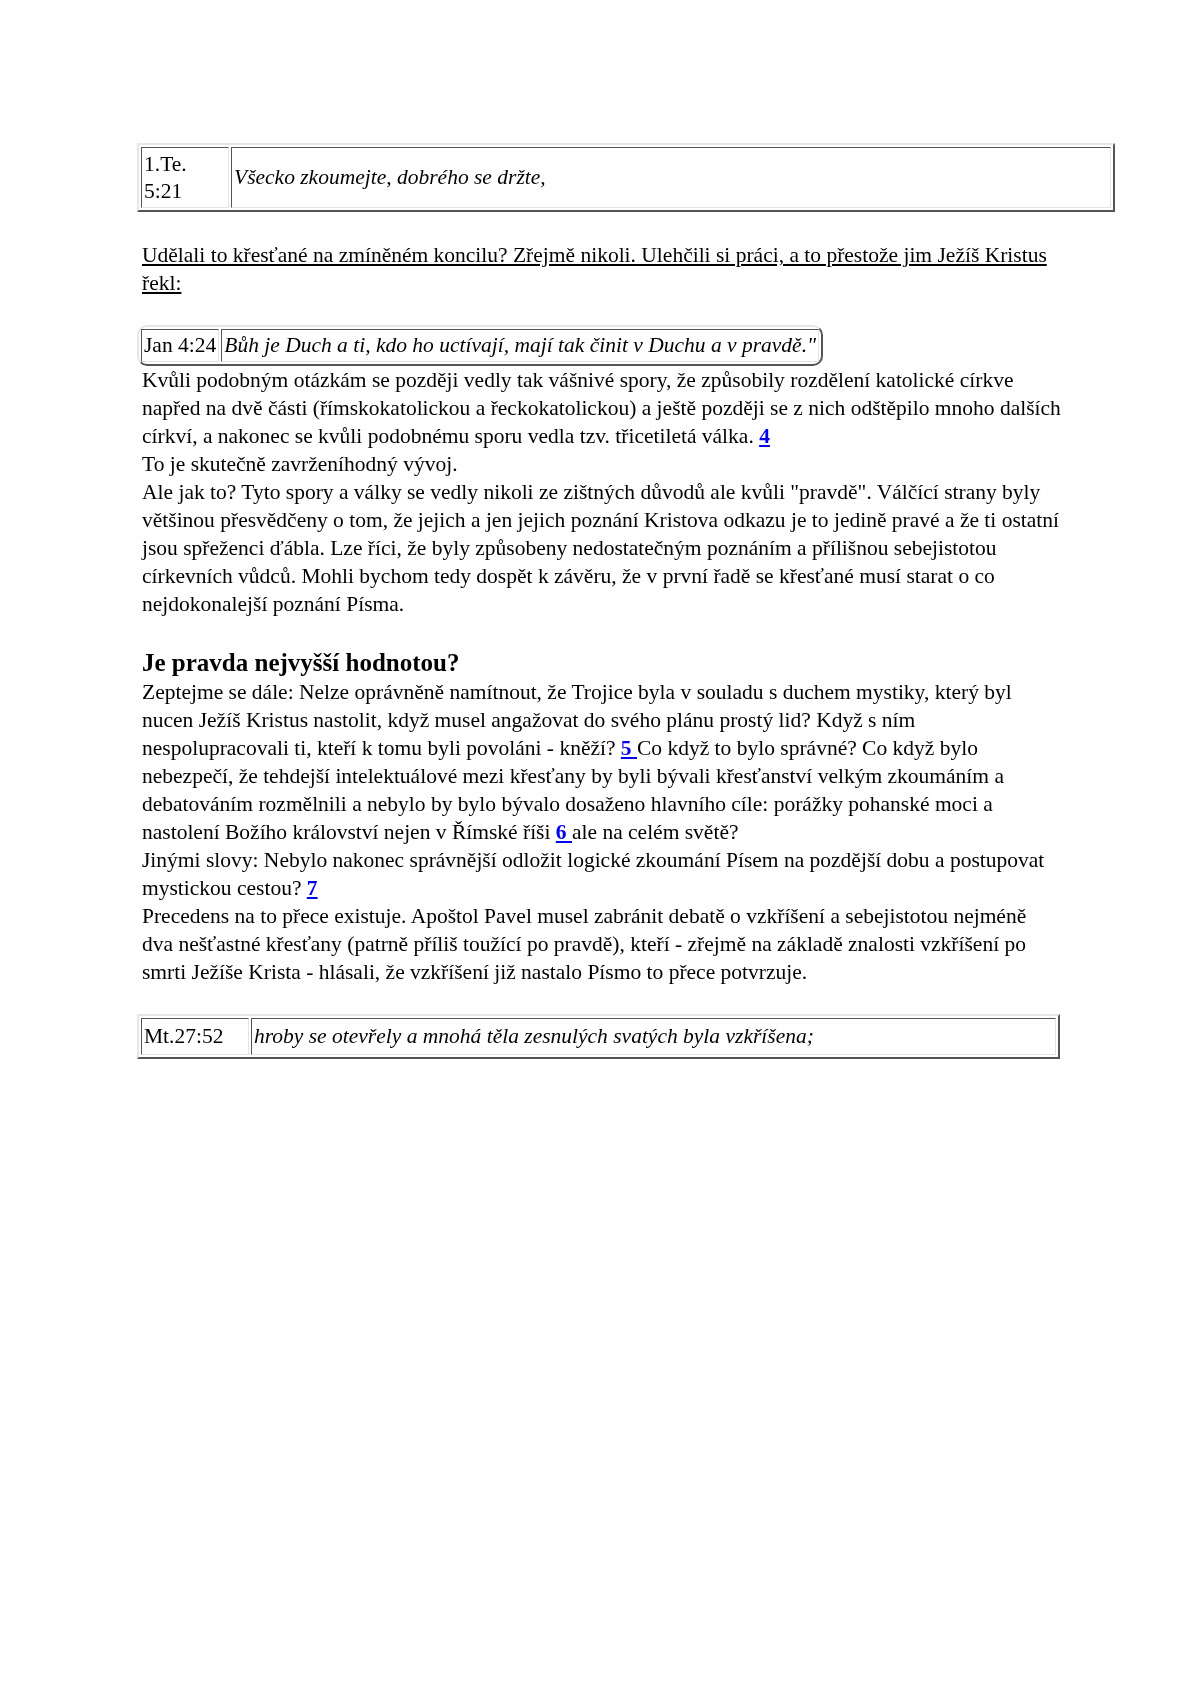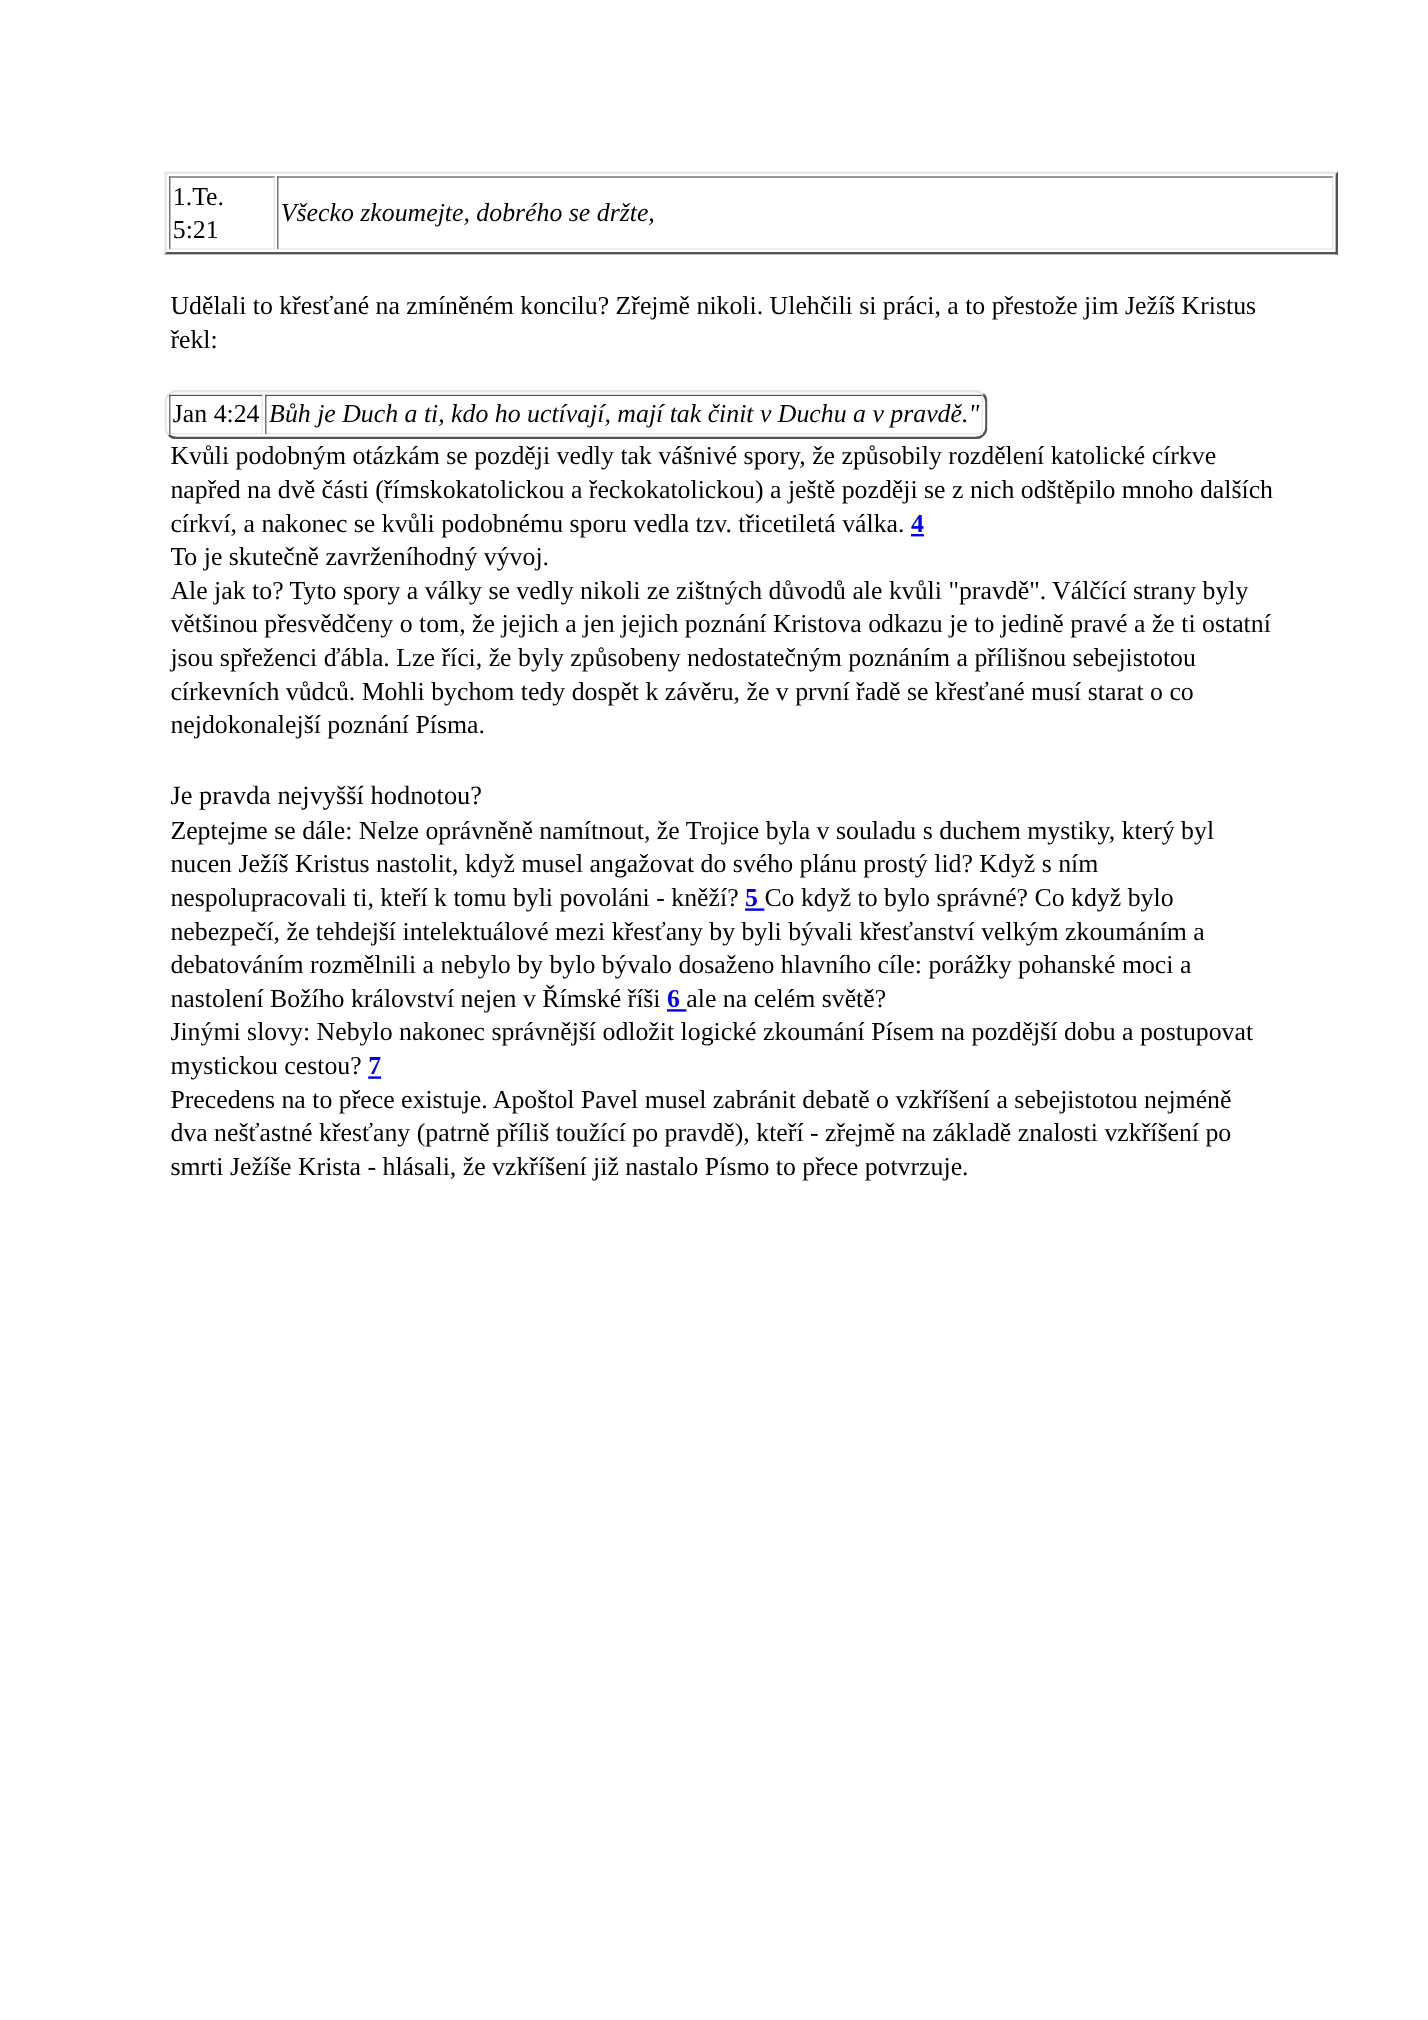--- a/index.html
+++ b/index.html
@@ -36,23 +36,23 @@
   #t1 td.ref { width: 82px; }
   #t1 tr.r1 td { height: 57px; }
   #t1 tr.r2 td { height: 57px; }
   #t2 { width: 660px; border-radius: 10px; }
   #t2 td { height: 29px; white-space: nowrap; }
   #t3 { width: 923px; }
   #t3 td { height: 33px; }
   #t3 td.ref { width: 102px; }
   p { margin: 0; }
   .para { }
-  .after-table { margin-top: 29px; }
+  .after-table { margin-top: 29px; text-decoration: underline; }
   h2 {
-    font-size: 22px; font-weight: normal; margin: 30px 0 0 0; line-height: 30px;
+    font-size: 25px; font-weight: bold; margin: 30px 0 0 0; line-height: 30px;
   }
   a.fn {
     color: #0000ee; font-weight: bold; text-decoration: underline;
   }
   .tbl-gap { margin-top: 28px; }
 </style>
 </head>
 <body>
 
 <div class="page">
@@ -88,14 +88,22 @@
 
   <h2>Je pravda nejvyšší hodnotou?</h2>
 
   <p class="para"><span>Zeptejme se dále: Nelze oprávněně namítnout, že Trojice byla v souladu s duchem mystiky, který byl nucen Ježíš Kristus nastolit, když musel angažovat do svého plánu prostý lid? Když s ním nespolupracovali ti, kteří k tomu byli povoláni - kněží?</span> <a class="fn" href="#">5 </a><span>Co když to bylo správné? Co když bylo nebezpečí, že tehdejší intelektuálové mezi křesťany by byli bývali křesťanství velkým zkoumáním a debatováním rozmělnili a nebylo by bylo bývalo dosaženo hlavního cíle: porážky pohanské moci a nastolení Božího království nejen v Římské říši</span> <a class="fn" href="#">6 </a><span>ale na celém světě?</span></p>
 
   <p class="para"><span>Jinými slovy: Nebylo nakonec správnější odložit logické zkoumání Písem na pozdější dobu a postupovat mystickou cestou?</span> <a class="fn" href="#">7</a></p>
 
   <p class="para">Precedens na to přece existuje. Apoštol Pavel musel zabránit debatě o vzkříšení a sebejistotou nejméně dva nešťastné křesťany (patrně příliš toužící po pravdě), kteří - zřejmě na základě znalosti vzkříšení po smrti Ježíše Krista - hlásali, že vzkříšení již nastalo Písmo to přece potvrzuje.</p>
 
   <div class="tbl-gap"></div>
+  <table id="t3" class="verses">
+    <tbody>
+        <tr>
+      <td class="ref">Mt.27:52</td>
+      <td class="quote">hroby se otevřely a mnohá těla zesnulých svatých byla vzkříšena;</td>
+    </tr>
+  </tbody>
+    </table>
 
 </div>
 
 </body></html>

